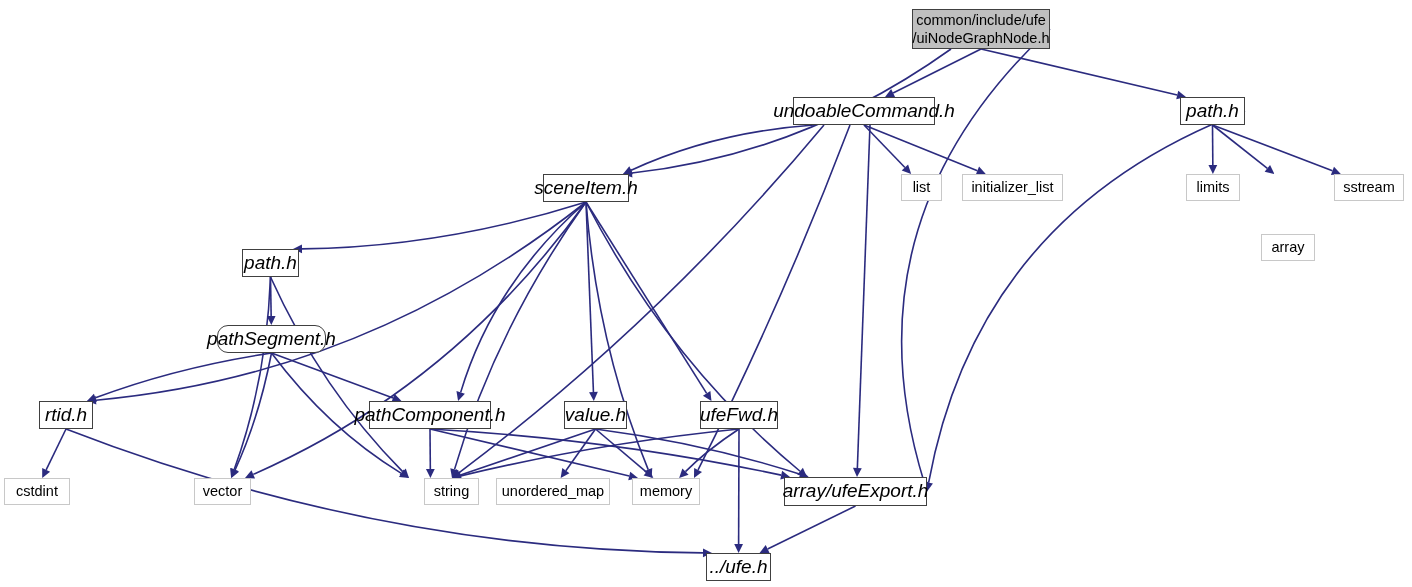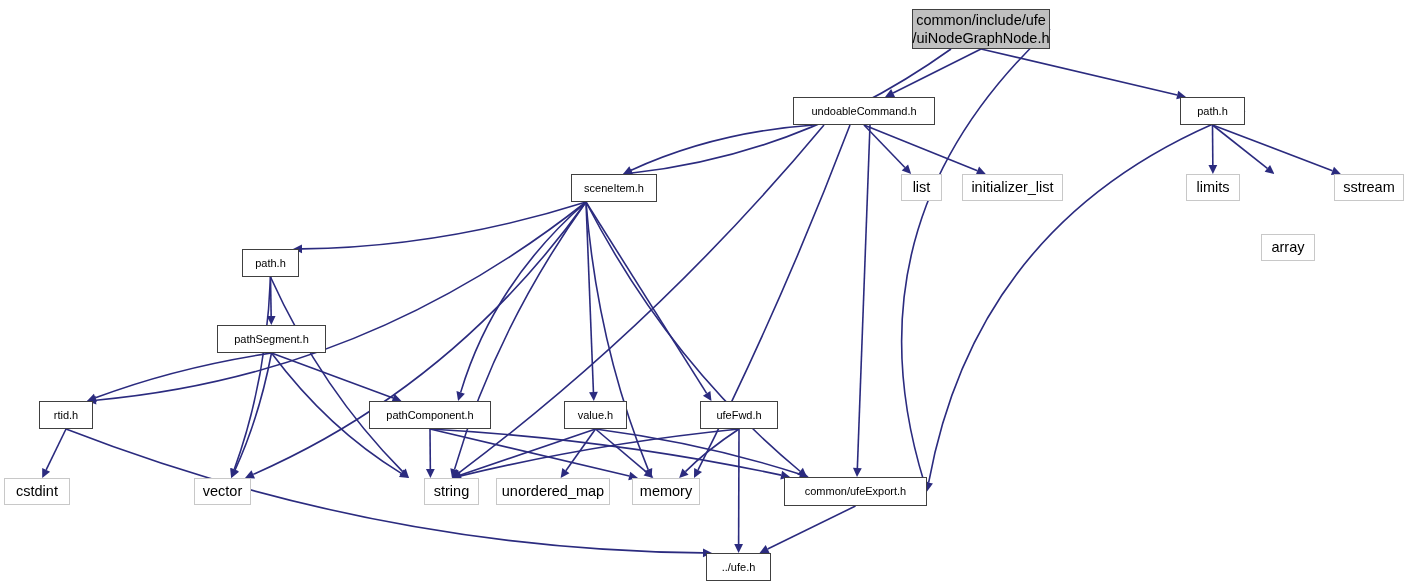--- a/index.html
+++ b/index.html
@@ -42,21 +42,22 @@
     white-space: pre;
     color: #000000;
     background: #ffffff;
   }
   .node-box.sys {
     border: 1px solid #c8c8c8;
     font-size: 14.5px;
   }
   .node-box.hdr {
     border: 1.6px solid #404040;
-    font-size: 11px;
+    font-size: 19px;
+    font-style: italic;
   }
   .node-box.root {
     border: 1.6px solid #404040;
     background: #bfbfbf;
     font-size: 14.5px;
     line-height: 1.25;
   }
 </style>
 </head>
 <body>
@@ -153,28 +154,28 @@
   <div id="node-layer">
       <div class="node-box root" style="left: 912px; top: 9px; width: 138px; height: 40px;">common/include/ufe
 /uiNodeGraphNode.h</div>
       <div class="node-box hdr" style="left: 793px; top: 97px; width: 142px; height: 28px;">undoableCommand.h</div>
       <div class="node-box hdr" style="left: 1180px; top: 97px; width: 65px; height: 28px;">path.h</div>
       <div class="node-box sys" style="left: 901px; top: 174px; width: 41px; height: 27px;">list</div>
       <div class="node-box sys" style="left: 962px; top: 174px; width: 101px; height: 27px;">initializer_list</div>
       <div class="node-box sys" style="left: 1186px; top: 174px; width: 54px; height: 27px;">limits</div>
       <div class="node-box sys" style="left: 1261px; top: 186px; width: 54px; height: 27px; margin-top: 48px;">array</div>
       <div class="node-box sys" style="left: 1334px; top: 174px; width: 70px; height: 27px;">sstream</div>
-      <div class="node-box hdr" style="left: 543px; top: 174px; width: 86px; height: 28px; margin-left: 28px;">sceneItem.h</div>
+      <div class="node-box hdr" style="left: 543px; top: 174px; width: 86px; height: 28px;">sceneItem.h</div>
       <div class="node-box hdr" style="left: 242px; top: 249px; width: 57px; height: 28px;">path.h</div>
-      <div class="node-box hdr" style="left: 217px; top: 325px; width: 109px; height: 28px;">pathSegment.h</div>
+      <div class="node-box hdr" style="left: 217px; top: 325px; width: 109px; height: 28px; border-radius: 11px;">pathSegment.h</div>
       <div class="node-box hdr" style="left: 39px; top: 401px; width: 54px; height: 28px;">rtid.h</div>
       <div class="node-box hdr" style="left: 369px; top: 401px; width: 122px; height: 28px;">pathComponent.h</div>
       <div class="node-box hdr" style="left: 564px; top: 401px; width: 63px; height: 28px;">value.h</div>
       <div class="node-box hdr" style="left: 700px; top: 401px; width: 78px; height: 28px;">ufeFwd.h</div>
       <div class="node-box sys" style="left: 4px; top: 478px; width: 66px; height: 27px;">cstdint</div>
       <div class="node-box sys" style="left: 194px; top: 478px; width: 57px; height: 27px;">vector</div>
       <div class="node-box sys" style="left: 424px; top: 478px; width: 55px; height: 27px;">string</div>
       <div class="node-box sys" style="left: 496px; top: 478px; width: 114px; height: 27px;">unordered_map</div>
       <div class="node-box sys" style="left: 632px; top: 478px; width: 68px; height: 27px;">memory</div>
-      <div class="node-box hdr" style="left: 784px; top: 477px; width: 143px; height: 29px;">common/ufeExport.h</div>
+      <div class="node-box hdr" style="left: 784px; top: 477px; width: 143px; height: 29px;">array/ufeExport.h</div>
       <div class="node-box hdr" style="left: 706px; top: 553px; width: 65px; height: 28px; text-align: center;">../ufe.h</div>
     </div>
 </div>
 
 </body></html>

